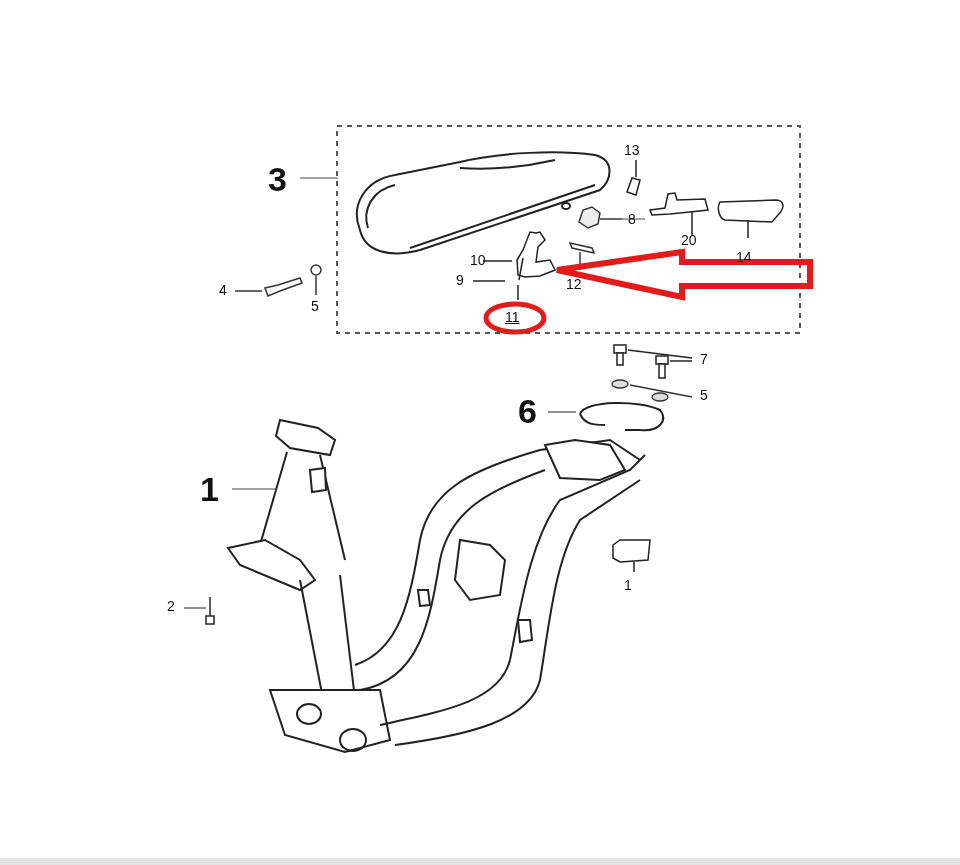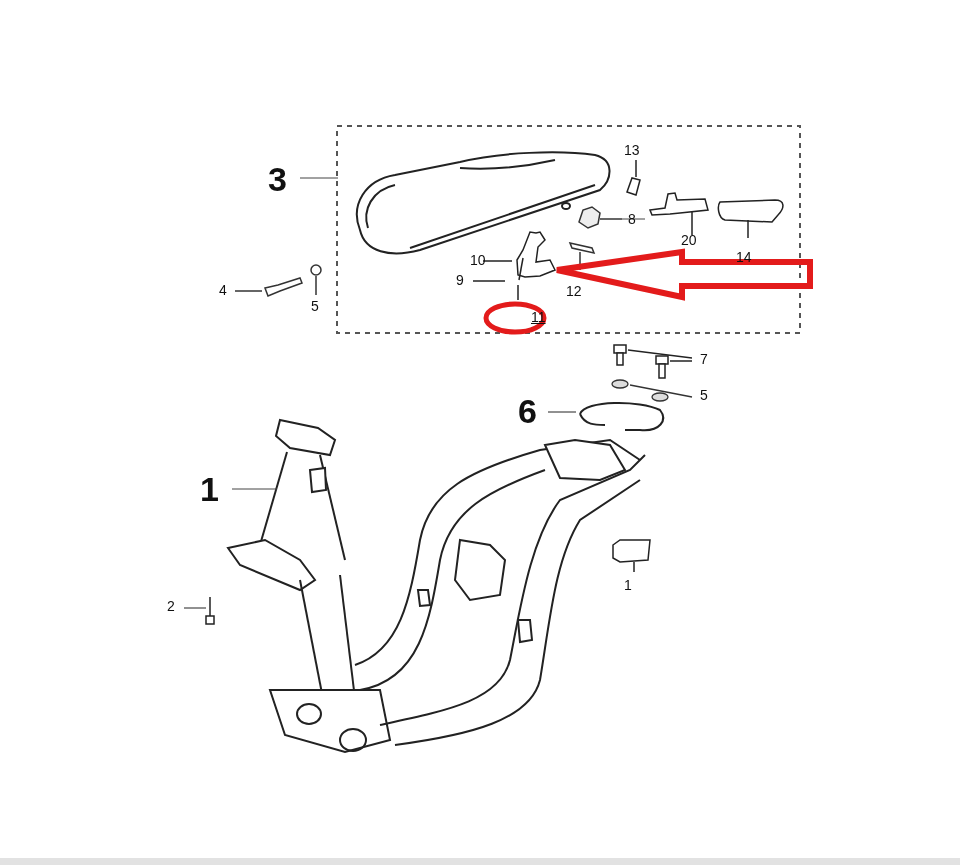--- a/index.html
+++ b/index.html
@@ -139,20 +139,20 @@
 <span class="lbl small" style="left:167px;top:599px;">2</span>
 <span class="lbl big" style="left:268px;top:162px;">3</span>
 <span class="lbl small" style="left:219px;top:283px;">4</span>
 <span class="lbl small" style="left:311px;top:299px;">5</span>
 <span class="lbl big" style="left:518px;top:394px;">6</span>
 <span class="lbl small" style="left:700px;top:352px;">7</span>
 <span class="lbl small" style="left:700px;top:388px;">5</span>
 <span class="lbl small" style="left:628px;top:212px;">8</span>
 <span class="lbl small" style="left:456px;top:273px;">9</span>
 <span class="lbl small" style="left:450px;top:253px;margin-left:20px;">10</span>
-<span class="lbl small" style="left:531px;top:310px;text-decoration:underline;">11</span>
-<span class="lbl small" style="left:566px;top:284px;">12</span>
+<span class="lbl small" style="left:505px;top:310px;text-decoration:underline;">11</span>
+<span class="lbl small" style="left:566px;top:277px;">12</span>
 <span class="lbl small" style="left:624px;top:143px;">13</span>
 <span class="lbl small" style="left:736px;top:242px;margin-top:8px;">14</span>
 <span class="lbl small" style="left:681px;top:233px;">20</span>
 <span class="lbl small" style="left:624px;top:578px;">1</span>
 
 <div class="bottom-bar"></div>
 
 </body></html>

